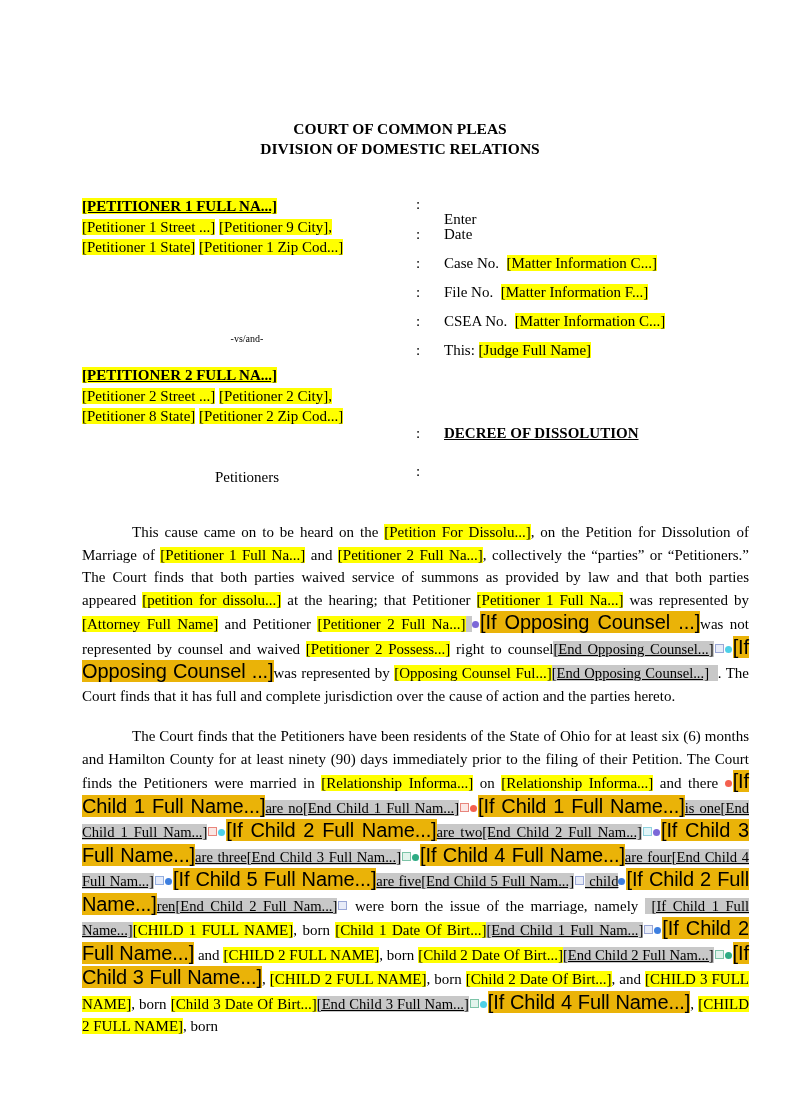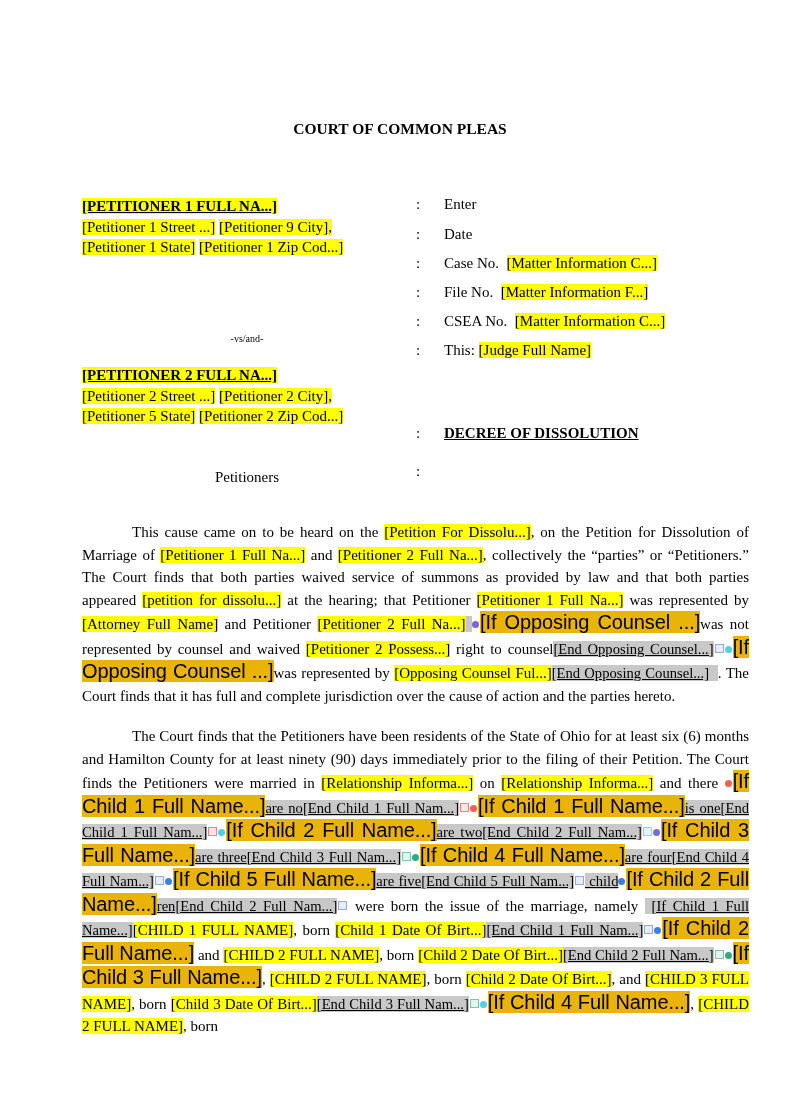--- a/index.html
+++ b/index.html
@@ -45,32 +45,33 @@
   .para { margin:0 0 18px 0; text-indent:50px; }
   .para.p2 { margin-top:0; }
 </style>
 </head>
 <body>
 
 <div class="page">
 
   <div class="heading-block">
     <div class="heading">COURT OF COMMON PLEAS</div>
+    <div class="heading">DIVISION OF DOMESTIC RELATIONS</div>
   </div>
 
   <div class="caption">
 
     <div class="capleft" style="top:0px;">
       <div><span class="hl pname">[PETITIONER 1 FULL NA...]</span></div>
       <div><span class="hl">[Petitioner 1 Street ...]</span> <span class="hl">[Petitioner 9 City]</span><span class="hl">,</span></div>
       <div><span class="hl">[Petitioner 1 State]</span> <span class="hl">[Petitioner 1 Zip Cod...]</span></div>
     </div>
 
     <div class="colon" style="top:0px;">:</div>
-    <div class="capright" style="top:0px;">Enter</div>
+    <div class="capright" style="top:15px;">Enter</div>
 
     <div class="colon" style="top:30px;">:</div>
     <div class="capright" style="top:30px;">Date</div>
 
     <div class="colon" style="top:59px;">:</div>
     <div class="capright" style="top:59px;"><span>Case No.</span>&nbsp; <span class="hl">[Matter Information C...]</span></div>
 
     <div class="colon" style="top:88px;">:</div>
     <div class="capright" style="top:88px;"><span>File No.</span>&nbsp; <span class="hl">[Matter Information F...]</span></div>
 
@@ -78,21 +79,21 @@
     <div class="capright" style="top:117px;"><span>CSEA No.</span>&nbsp; <span class="hl">[Matter Information C...]</span></div>
 
     <div class="center-vs" style="top:137px;">-vs/and-</div>
 
     <div class="colon" style="top:146px;">:</div>
     <div class="capright" style="top:146px;"><span>This:</span>&nbsp;<span class="hl">[Judge Full Name]</span></div>
 
     <div class="capleft" style="top:169px;">
       <div><span class="hl pname">[PETITIONER 2 FULL NA...]</span></div>
       <div><span class="hl">[Petitioner 2 Street ...]</span> <span class="hl">[Petitioner 2 City]</span><span class="hl">,</span></div>
-      <div><span class="hl">[Petitioner 5 State]</span> <span class="hl">[Petitioner 2 Zip Cod...]</span></div>
+      <div><span class="hl">[Petitioner 8 State]</span> <span class="hl">[Petitioner 2 Zip Cod...]</span></div>
     </div>
 
     <div class="colon" style="top:229px;">:</div>
     <div class="capright" style="top:229px;"><span class="decree">DECREE OF DISSOLUTION</span></div>
 
     <div class="center-pet" style="top:273px;">Petitioners</div>
     <div class="colon" style="top:267px;">:</div>
   </div>
 
   <div class="body">

